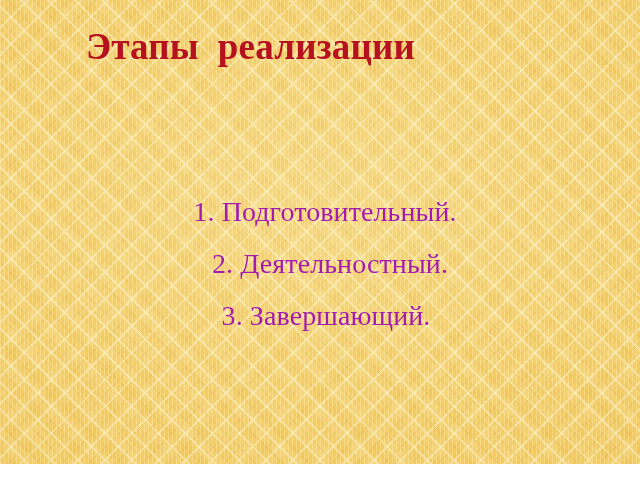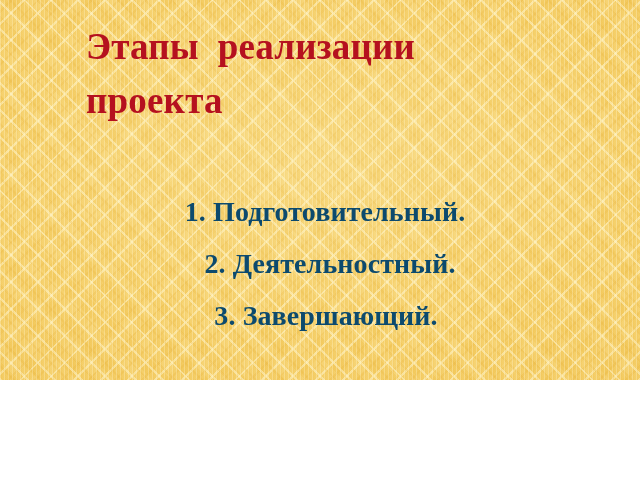--- a/index.html
+++ b/index.html
@@ -12,21 +12,21 @@
     width: 640px;
     height: 480px;
     overflow: hidden;
     font-family: "Liberation Serif", "DejaVu Serif", serif;
   }
 
   
   .slide {
     position: relative;
     width: 640px;
-    height: 380px;
+    height: 464px;
     box-sizing: border-box;
     overflow: hidden;
     background-color: #f3cc63;
   }
 
   
   .slide-bg {
     position: absolute;
     inset: 0;
     background-color: #f4cd62;
@@ -122,23 +122,23 @@
 
   .body-block {
     position: absolute;
     left: 60px;
     top: 186px;
     width: 528px;
     text-align: center;
   }
 
   .body-line {
-    color: #0c4a6e;
+    color: #a21caf;
     font-family: "Liberation Serif", "DejaVu Serif", serif;
-    font-weight: bold;
+    font-weight: normal;
     font-size: 28px;
     line-height: 52px;
     letter-spacing: 0.1px;
     white-space: pre;
   }
 
   .body-line.stage-1 { margin-left: 2px; }
   .body-line.stage-2 { margin-left: 12px; }
   .body-line.stage-3 { margin-left: 4px; }
 </style>
@@ -147,21 +147,20 @@
 
 <div class="slide">
 
   <div class="slide-bg"></div>
   <div class="slide-vignette"></div>
 
   <div class="content">
 
     <div class="title-block">
       <div class="title-line">Этапы  реализации</div>
-      <div class="title-line">проекта</div>
     </div>
 
     <div class="body-block">
       <div class="body-line stage-1">1. Подготовительный.</div>
       <div class="body-line stage-2">2. Деятельностный.</div>
       <div class="body-line stage-3">3. Завершающий.</div>
     </div>
 
   </div>
 </div>

